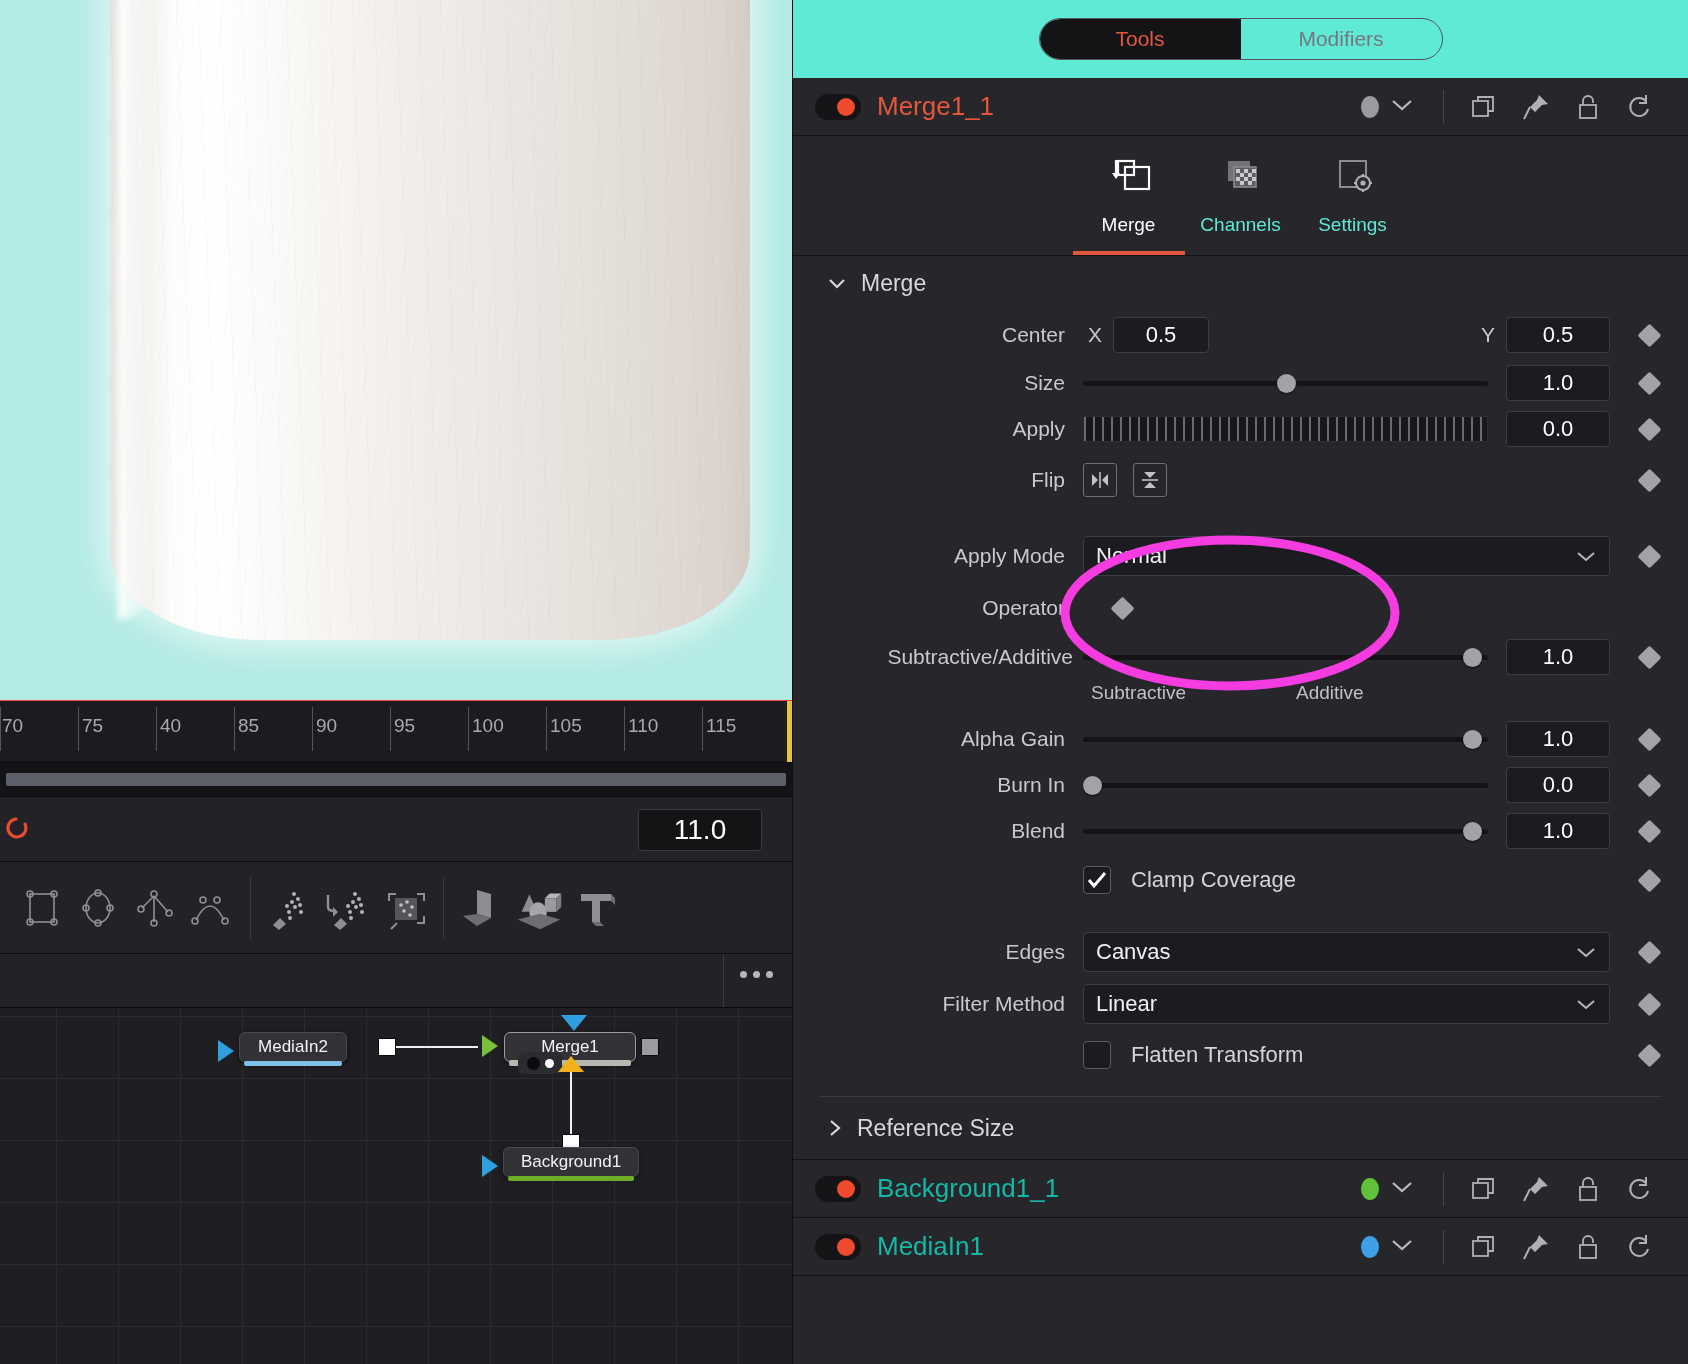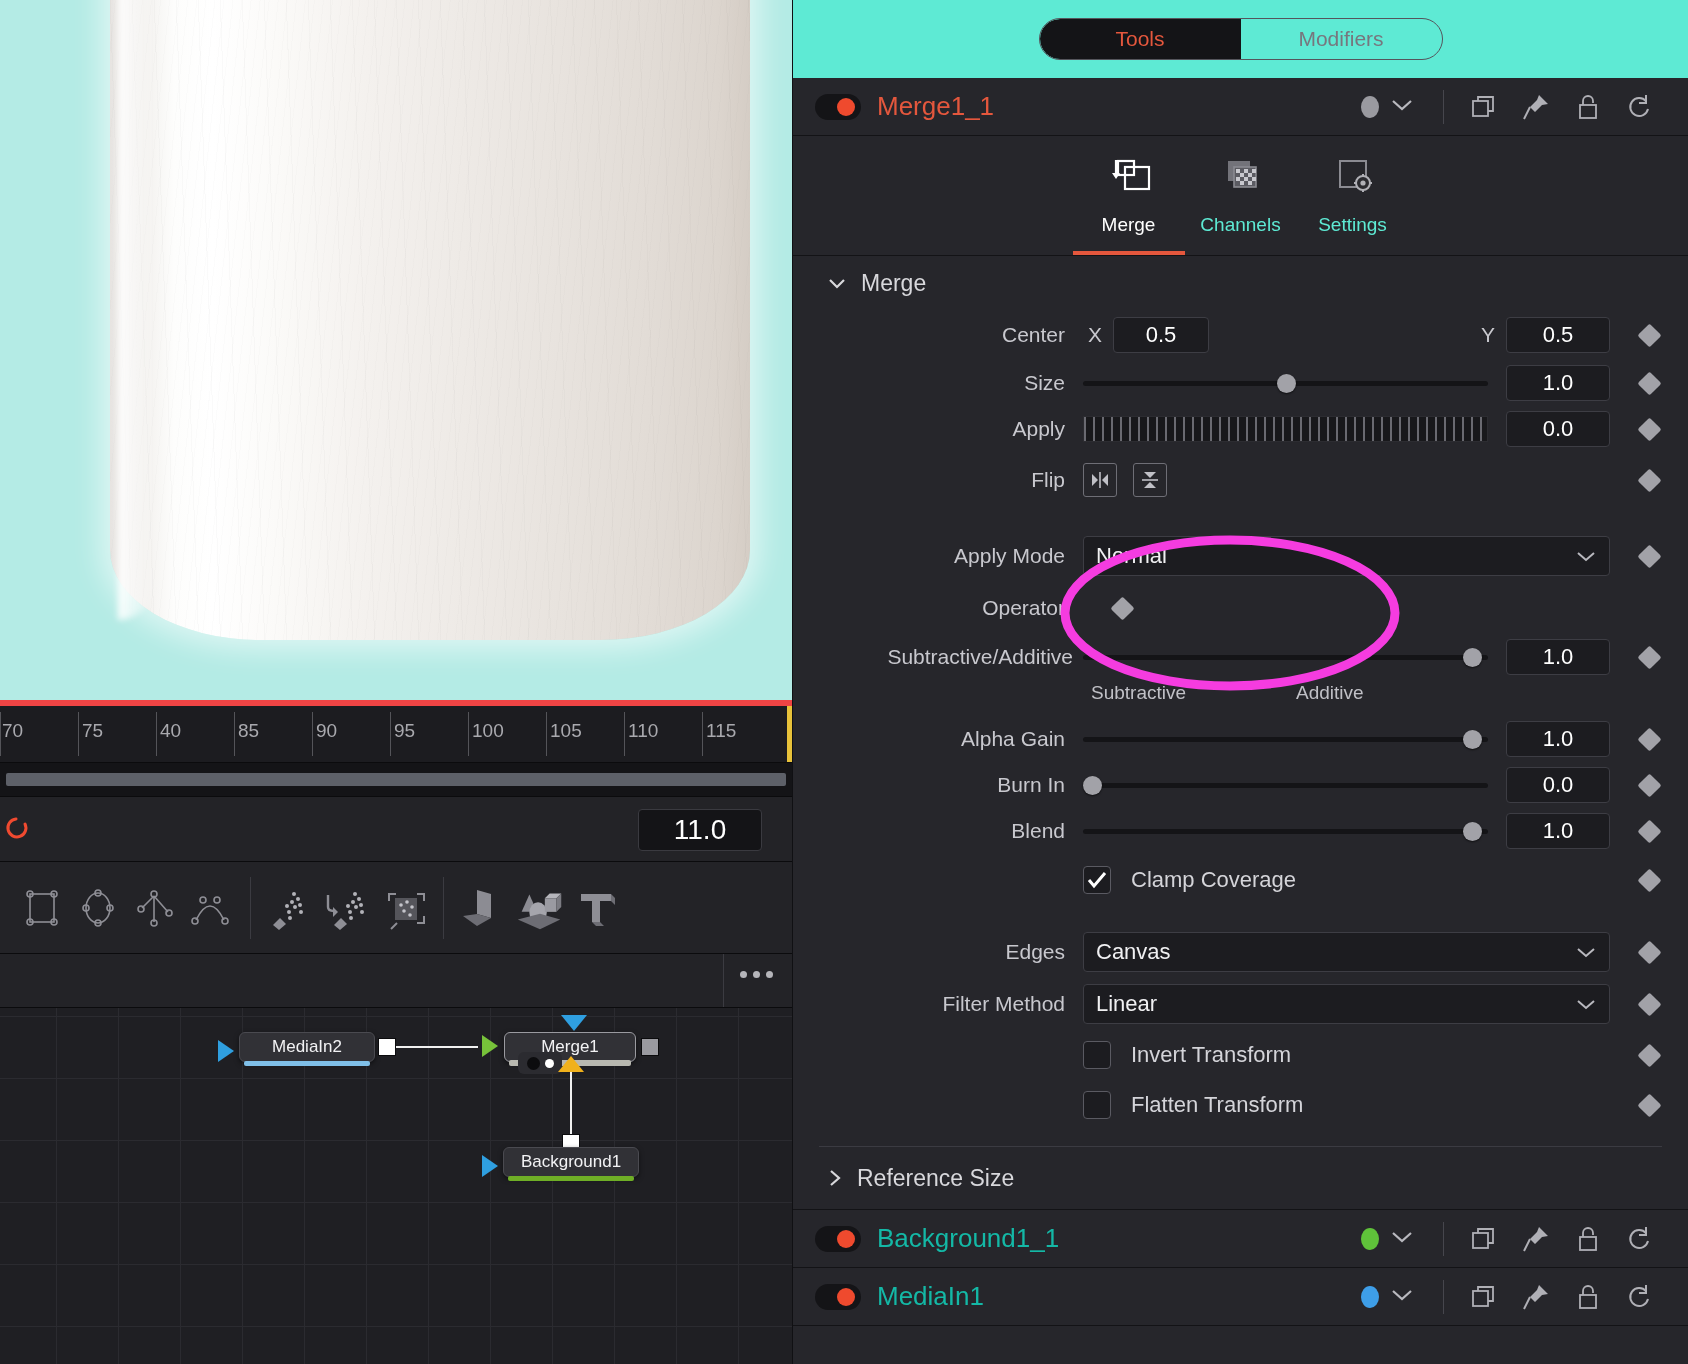--- a/index.html
+++ b/index.html
@@ -42,21 +42,21 @@
   .cup-tex2 {
     position: absolute; inset: 0;
     background: repeating-linear-gradient(88deg,
       rgba(0,0,0,0.02) 0px, rgba(0,0,0,0.02) 1px,
       rgba(255,255,255,0) 1px, rgba(255,255,255,0) 22px);
     border-radius: inherit;
   }
 
   
   .ruler { position: relative; width: 792px; height: 62px; background: #1c1c20;
-           border-top: 6px solid #ef4444; overflow: hidden; }
+           border-top: 1px solid #ef4444; overflow: hidden; }
   .tick { position: absolute; top: 6px; height: 44px; width: 1px; background: #545459; }
   .tick-lab { position: absolute; top: 14px; font-size: 19px; color: #a9a9ae; padding-left: 4px; }
   .playhead { position: absolute; top: 0; bottom: 0; width: 5px; background: #e8c23a; }
 
   .scrollrow { width: 792px; height: 34px; background: #141417;
                display: flex; align-items: center; border-top: 1px solid #0b0b0d; }
   .scrollbar { height: 13px; margin: 0 6px; flex: 1; background: #5d6068; border-radius: 2px; }
 
   .timebar { position: relative; width: 792px; height: 66px; background: #232327;
              border-top: 1px solid #0b0b0d; border-bottom: 1px solid #0b0b0d;
@@ -341,21 +341,21 @@
           <i></i>
           <i></i>
           <i></i>
         </div>
     </div>
 
     <div class="graph">
       <div class="grid"></div>
 
       <div class="tri" style="left:218px; top:1060px; border-top:11px solid transparent; border-bottom:11px solid transparent; border-left:16px solid #2f9fe0; top:32px;"></div>
-      <div class="node" style="left:239px; top:24px; width:136px;">
+      <div class="node" style="left:239px; top:24px; width:108px;">
         <span>MediaIn2</span>
         <div class="node-bar" style="background:#7fbfe8"></div>
       </div>
       <div class="sq" style="left:378px; top:30px; width:18px; height:18px;"></div>
 
       <div class="wire" style="left:396px; top:38px; width:82px; height:2px;"></div>
 
       <div class="tri" style="left:482px; top:27px; border-top:11px solid transparent; border-bottom:11px solid transparent; border-left:16px solid #77c23a;"></div>
       <div class="tri" style="left:561px; top:7px; border-left:13px solid transparent; border-right:13px solid transparent; border-top:16px solid #2f9fe0;"></div>
       <div class="node" style="left:504px; top:24px; width:132px; border-color:#9a9aa0;">
@@ -657,29 +657,20 @@
           <span class="cv">Linear</span>
           <svg width="22" height="14" viewBox="0 0 22 14">
               <path d="M3 4 L11 11 L19 4" stroke="#b9b9bf" stroke-width="2" fill="none"></path>
             </svg>
         </div>
         <div class="kf">
             <div class="diamond"></div>
           </div>
       </div>
 
-      <div class="row" style="height:50px;">
-        <div class="lab" style="width:290px"></div>
-        <div class="cbx"></div>
-        <div class="cbxlab">Invert Transform</div>
-        <div style="flex:1"></div>
-        <div class="kf">
-            <div class="diamond"></div>
-          </div>
-      </div>
 
       <div class="row" style="height:50px;">
         <div class="lab" style="width:290px"></div>
         <div class="cbx"></div>
         <div class="cbxlab">Flatten Transform</div>
         <div style="flex:1"></div>
         <div class="kf">
             <div class="diamond"></div>
           </div>
       </div>

